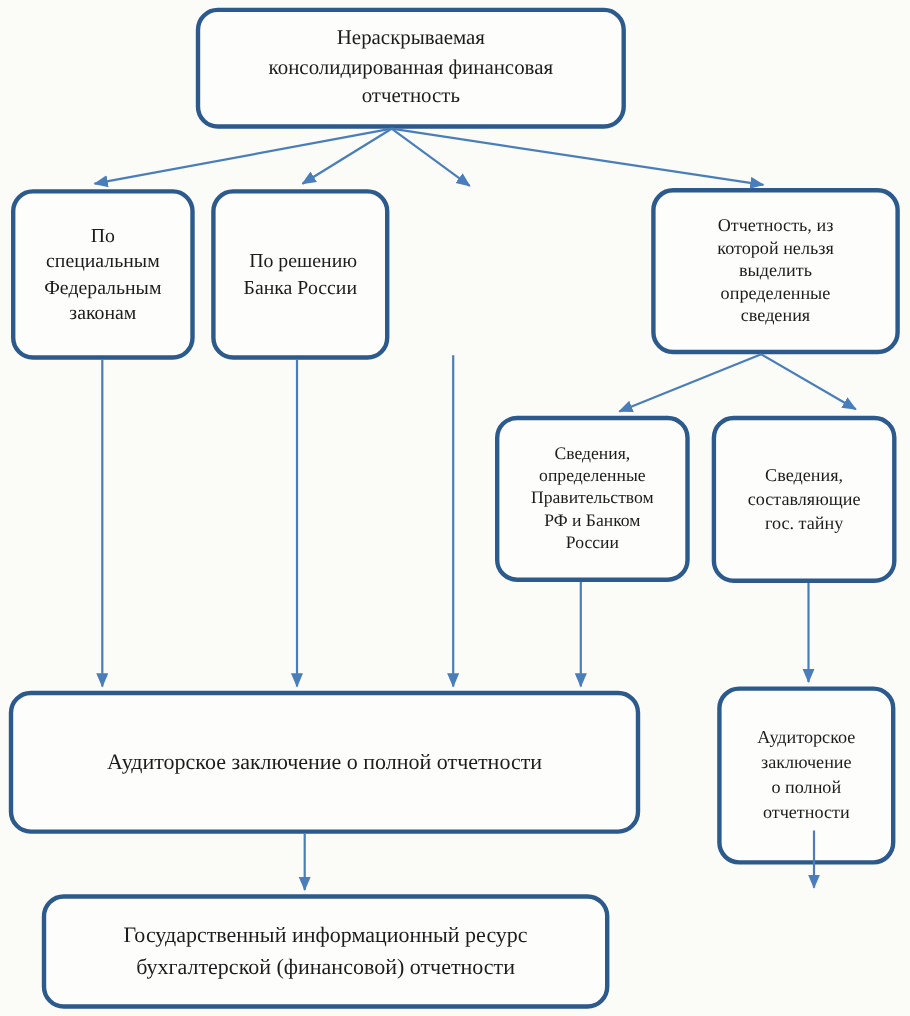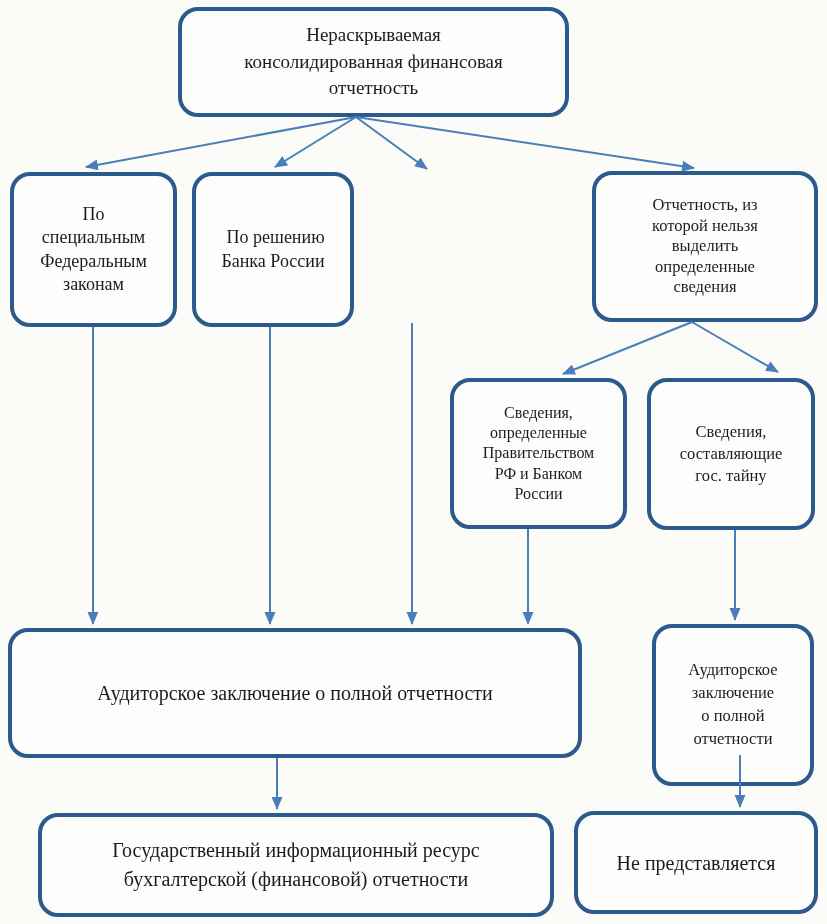--- a/index.html
+++ b/index.html
@@ -119,17 +119,14 @@
 заключение
 о полной
 отчетности</div>
   </div>
 
   <div class="node n-gov-resource">
     <div class="node-text">Государственный информационный ресурс
 бухгалтерской (финансовой) отчетности</div>
   </div>
 
-  <div class="node n-not-submitted">
-    <div class="node-text">Не представляется</div>
-  </div>
 
 </div>
 
 </body></html>

